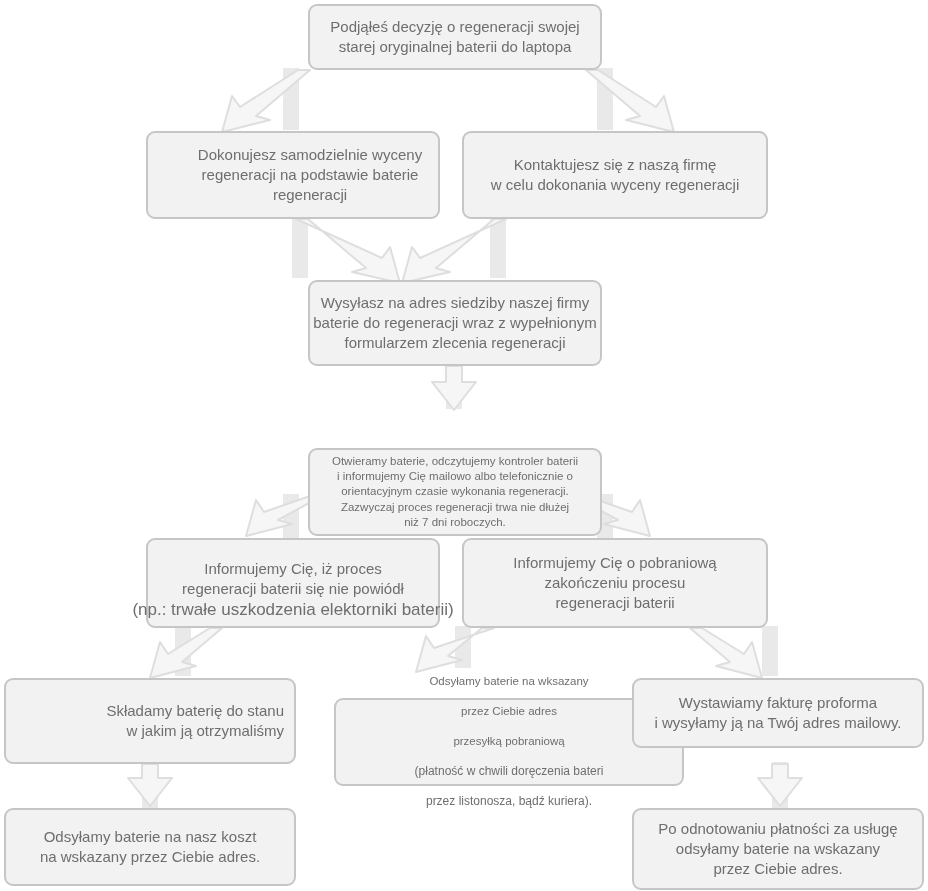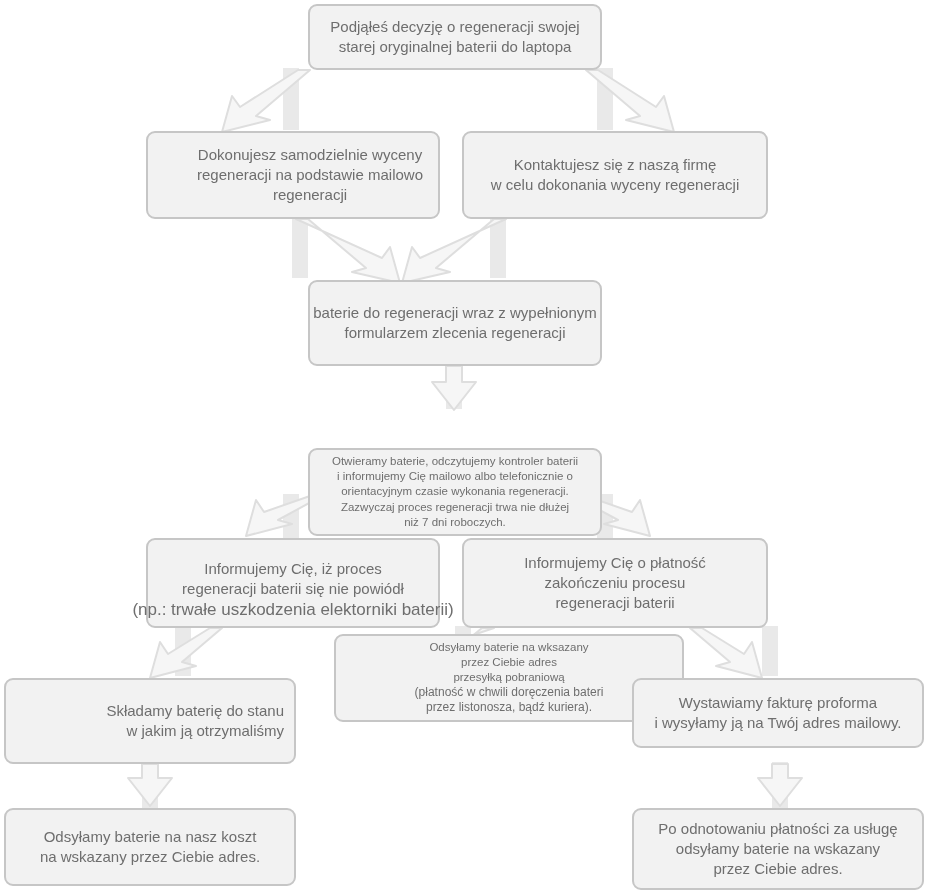--- a/index.html
+++ b/index.html
@@ -102,60 +102,61 @@
     </g>
   </svg>
 
   <div class="node" style="left:308px; top:4px; width:294px; height:66px;justify-content:center;">
     <span class="ln">Podjąłeś decyzję o regeneracji swojej</span>
     <span class="ln">starej oryginalnej baterii do laptopa</span>
   </div>
 
   <div class="node" style="left:146px; top:131px; width:294px; height:88px;padding-left:44px;">
     <span class="ln">Dokonujesz samodzielnie wyceny</span>
-    <span class="ln">regeneracji na podstawie mailowo</span>
+    <span class="ln">regeneracji na podstawie baterie</span>
     <span class="ln">regeneracji</span>
   </div>
 
   <div class="node" style="left:462px; top:131px; width:306px; height:88px;">
     <span class="ln">Kontaktujesz się z naszą firmę</span>
     <span class="ln">w celu dokonania wyceny regeneracji</span>
   </div>
 
   <div class="node" style="left:308px; top:280px; width:294px; height:86px;">
+    <span class="ln">Wysyłasz na adres siedziby naszej firmy</span>
     <span class="ln">baterie do regeneracji wraz z wypełnionym</span>
     <span class="ln">formularzem zlecenia regeneracji</span>
   </div>
 
   <div class="node small" style="left:308px; top:408px; width:294px; height:88px;margin-top:40px;">
     <span class="ln">Otwieramy baterie, odczytujemy kontroler baterii</span>
     <span class="ln">i informujemy Cię mailowo albo telefonicznie o</span>
     <span class="ln">orientacyjnym czasie wykonania regeneracji.</span>
     <span class="ln">Zazwyczaj proces regeneracji trwa nie dłużej</span>
     <span class="ln">niż 7 dni roboczych.</span>
   </div>
 
   <div class="node" style="left:146px; top:538px; width:294px; height:90px;justify-content:flex-end;">
     <span class="ln">Informujemy Cię, iż proces</span>
     <span class="ln">regeneracji baterii się nie powiódł</span>
     <span class="sub">(np.: trwałe uszkodzenia elektorniki baterii)</span>
   </div>
 
   <div class="node" style="left:462px; top:538px; width:306px; height:90px;">
-    <span class="ln">Informujemy Cię o płatność</span>
+    <span class="ln">Informujemy Cię o pobraniową</span>
     <span class="ln">zakończeniu procesu</span>
     <span class="ln">regeneracji baterii</span>
   </div>
 
   <div class="node" style="left:4px; top:678px; width:292px; height:86px;align-items:flex-end;">
     <span class="ln">Składamy baterię do stanu</span>
     <span class="ln">w jakim ją otrzymaliśmy</span>
   </div>
 
-  <div class="node small tight" style="left:334px; top:634px; width:350px; height:88px;">
+  <div class="node small tight" style="left:334px; top:698px; width:350px; height:88px;gap:15px;">
     <span class="ln">Odsyłamy baterie na wksazany</span>
     <span class="ln">przez Ciebie adres</span>
     <span class="ln">przesyłką pobraniową</span>
     <span class="sub" style="font-size:12px;">(płatność w chwili doręczenia bateri</span>
     <span class="sub" style="font-size:12px;">przez listonosza, bądź kuriera).</span>
   </div>
 
   <div class="node" style="left:632px; top:678px; width:292px; height:70px;">
     <span class="ln">Wystawiamy fakturę proforma</span>
     <span class="ln">i wysyłamy ją na Twój adres mailowy.</span>

